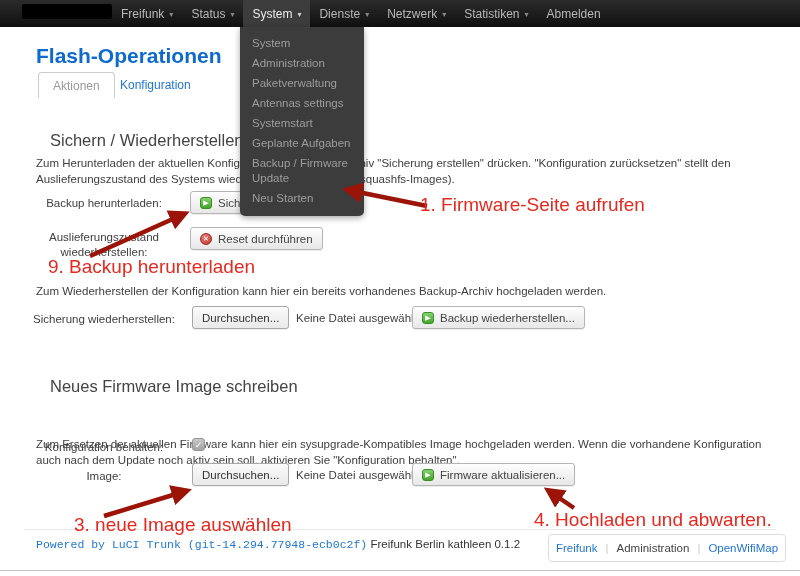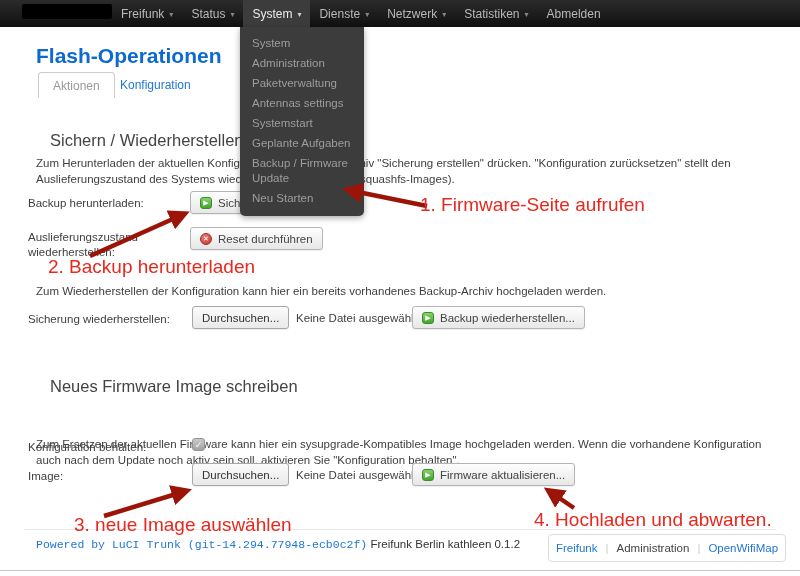--- a/index.html
+++ b/index.html
@@ -31,21 +31,21 @@
   .tab-active { position:absolute; left:38px; top:72px; height:26px; padding:0 14px;
     border:1px solid #ccc; border-bottom:none; border-radius:4px 4px 0 0;
     background:#fff; color:#999; font-size:12px; display:flex; align-items:center; }
   .tab-link { position:absolute; left:110px; top:72px; height:26px; padding:0 10px;
     color:#2277d4; font-size:12px; display:flex; align-items:center; cursor:pointer; }
   .h2 { position:absolute; left:36px; font-size:16.5px; font-weight:normal; color:#444;margin-left:14px; }
   .h2.s1 { top:131px; } .h2.s2 { top:377px; }
   .para { position:absolute; left:36px; width:728px; font-size:11.5px;
     line-height:16px; color:#404040; }
   .p1 { top:155px; } .p2 { top:283px; } .p3 { top:400px;margin-top:36px; }
-  .flabel { position:absolute; left:28px; width:152px; text-align:left;
+  .flabel { position:absolute; left:28px; width:152px; text-align:center;
     font-size:11.5px; line-height:15px; color:#404040; }
   .btn { position:absolute; height:23px; display:inline-flex; align-items:center; gap:6px;
     padding:0 9px; font-size:11.5px; color:#444;
     background:linear-gradient(#fefefe,#e7e7e7); border:1px solid #b5b5b5;
     border-radius:3px; box-shadow:0 1px 1px rgba(0,0,0,.07); cursor:pointer; white-space:nowrap; }
   .file-btn { background:linear-gradient(#fbfbfb,#e9e9e9); border:1px solid #a8a8a8;
     border-radius:3px; color:#333; }
   .ico-go { width:12px; height:12px; border-radius:3px; flex:0 0 12px;
     background:linear-gradient(#84d36e,#44a42c); border:1px solid #3b8e25;
     color:#fff; font-size:7px; line-height:10px; display:flex; align-items:center;
@@ -183,21 +183,21 @@
 <div class="footer-box">
   <span class="flink">Freifunk</span>
   <span class="sep">|</span>
   <span class="fplain">Administration</span>
   <span class="sep">|</span>
   <span class="flink">OpenWifiMap</span>
 </div>
 <div class="bottom-line"></div>
 
 <div class="ann a1">1. Firmware-Seite aufrufen</div>
-<div class="ann a2">2. Backup herunterladen</div>
+<div class="ann a2">9. Backup herunterladen</div>
 <div class="ann a3">3. neue Image auswählen</div>
 <div class="ann a4">4. Hochladen und abwarten.</div>
 
 <svg class="arrows" width="800" height="576">
   <defs>
     <marker id="ah" viewBox="0 0 10 10" markerWidth="4.6" markerHeight="4.6" refX="7" refY="5" orient="auto">
       <path d="M0,0 L10,5 L0,10 Z" fill="#9c1408"></path>
     </marker>
   </defs>
   <line x1="427" y1="206" x2="348" y2="190" stroke="#9c1408" stroke-width="4.5" marker-end="url(#ah)"></line>

